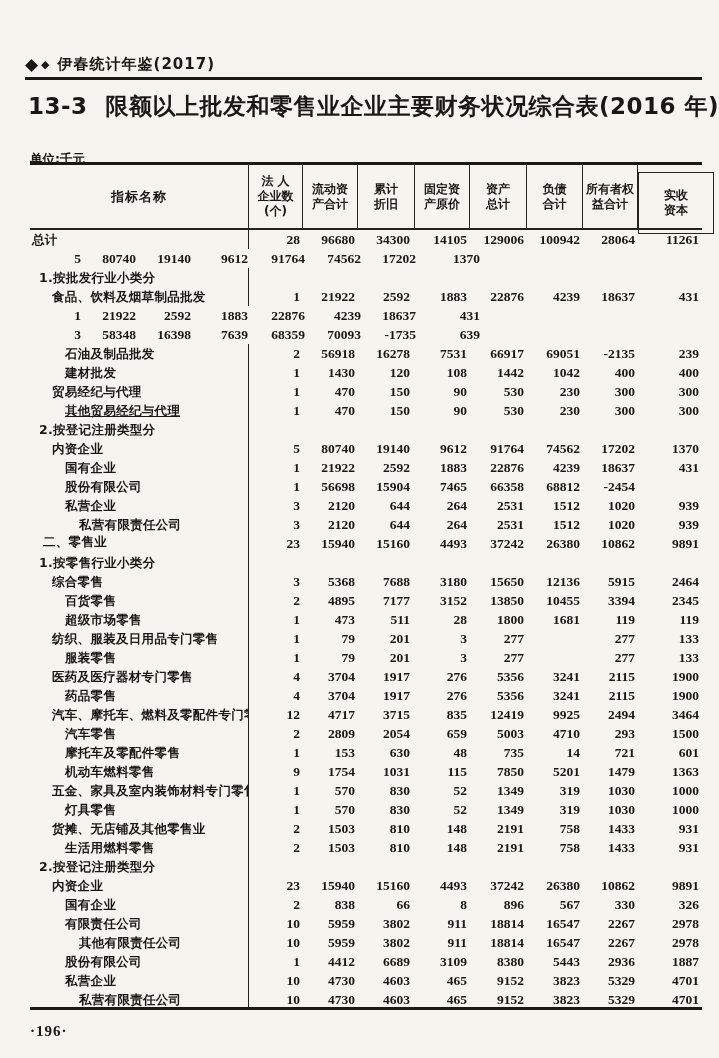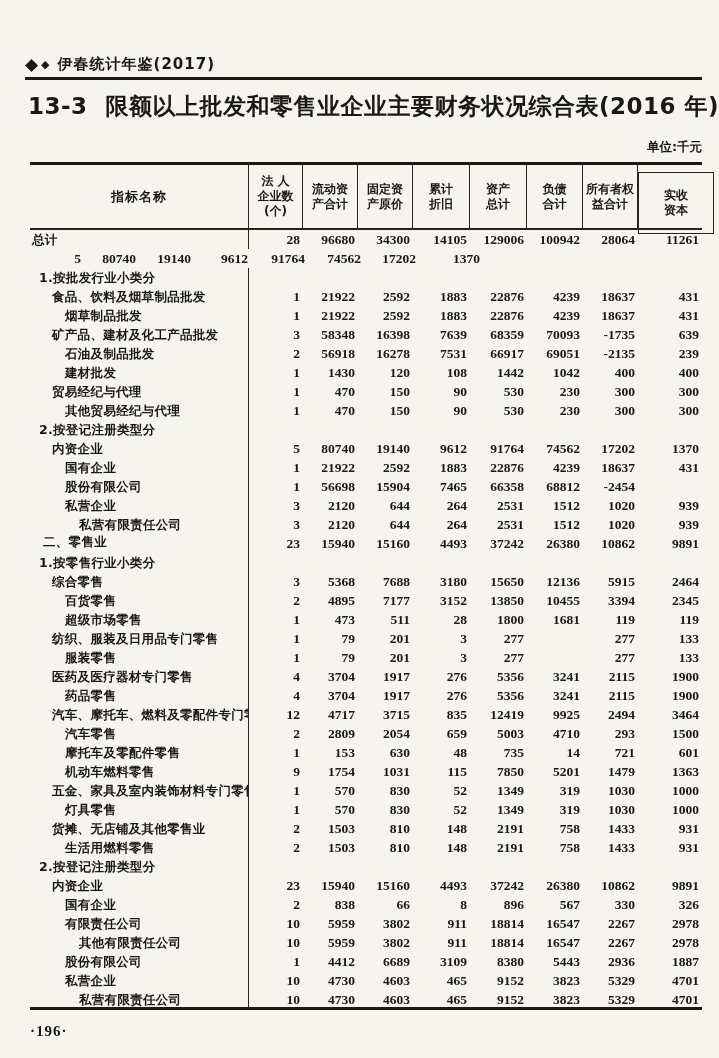--- a/index.html
+++ b/index.html
@@ -7,21 +7,21 @@
     width:719px;height:1058px;position:relative;overflow:hidden;
     background:#f5f4ef;color:#1a1814;
     font-family:"DejaVu Sans","Liberation Sans",sans-serif;
   }
   .brand{position:absolute;left:25px;top:53px;height:22px;display:flex;align-items:center;font-weight:700;font-size:15px;letter-spacing:1px;}
   .d1{font-size:17px;line-height:17px;margin-right:2px;}
   .d2{font-size:11px;line-height:11px;margin-right:7px;}
   .brand-rule{position:absolute;left:25px;top:77px;width:677px;height:3px;background:#1c1915;}
   .title{position:absolute;left:28px;top:91px;width:680px;font-size:23px;font-weight:900;letter-spacing:0.5px;white-space:nowrap;}
   .title .no{margin-right:18px;}
-  .unit{position:absolute;left:30px;top:139px;width:672px;text-align:right;font-size:12.5px;font-weight:700;}
+  .unit{position:absolute;left:30px;top:151px;width:672px;text-align:left;font-size:12.5px;font-weight:700;}
   .table{position:absolute;left:30px;top:162px;width:672px;height:848px;}
   .tline-top{position:absolute;left:0;top:0;width:672px;height:3px;background:#1c1915;}
   .theader{position:absolute;left:0;top:3px;width:672px;height:63px;display:flex;}
   .th{box-sizing:border-box;border-right:1.5px solid #26221d;display:flex;flex-direction:column;justify-content:center;align-items:center;font-size:12px;font-weight:700;line-height:15px;text-align:center;}
   .th-label{width:219px;font-size:13px;letter-spacing:1px;}
   .tsep{position:absolute;left:0;top:66px;width:672px;height:1.5px;background:#26221d;}
   .shishou-box{position:absolute;left:608px;top:10px;width:76px;height:62px;box-sizing:border-box;border:1.6px solid #26221d;display:flex;flex-direction:column;justify-content:center;align-items:center;font-size:12px;font-weight:700;line-height:15px;background:transparent;}
   .tbody{position:absolute;left:0;top:67.5px;width:672px;}
   .trow{display:flex;height:19px;}
   .cl{box-sizing:border-box;width:219px;border-right:1.5px solid #26221d;font-size:12.5px;font-weight:700;line-height:19px;white-space:nowrap;overflow:hidden;letter-spacing:0.3px;}
@@ -54,27 +54,27 @@
 
   <div class="th" style="width: 54px;">
         <div>法 人</div>
         <div>企业数</div>
         <div>(个)</div>
       </div>
       <div class="th" style="width: 55px;">
         <div>流动资</div>
         <div>产合计</div>
       </div>
+      <div class="th" style="width: 57px;">
+        <div>累计</div>
+        <div>折旧</div>
+      </div>
       <div class="th" style="width: 55px;">
         <div>固定资</div>
         <div>产原价</div>
-      </div>
-      <div class="th" style="width: 57px;">
-        <div>累计</div>
-        <div>折旧</div>
       </div>
       <div class="th" style="width: 57px;">
         <div>资产</div>
         <div>总计</div>
       </div>
       <div class="th" style="width: 56px;">
         <div>负债</div>
         <div>合计</div>
       </div>
       <div class="th" style="width: 55px;">
@@ -125,32 +125,30 @@
         <div class="cn" style="width: 54px;">1</div>
         <div class="cn" style="width: 55px;">21922</div>
         <div class="cn" style="width: 55px;">2592</div>
         <div class="cn" style="width: 57px;">1883</div>
         <div class="cn" style="width: 57px;">22876</div>
         <div class="cn" style="width: 56px;">4239</div>
         <div class="cn" style="width: 55px;">18637</div>
         <div class="cn" style="width: 64px;">431</div>
       </div>
       <div class="trow">
-        <div class="cl" style="padding-left: 35px;">烟草制品批发</div>
         <div class="cn" style="width: 54px;">1</div>
         <div class="cn" style="width: 55px;">21922</div>
         <div class="cn" style="width: 55px;">2592</div>
         <div class="cn" style="width: 57px;">1883</div>
         <div class="cn" style="width: 57px;">22876</div>
         <div class="cn" style="width: 56px;">4239</div>
         <div class="cn" style="width: 55px;">18637</div>
         <div class="cn" style="width: 64px;">431</div>
       </div>
       <div class="trow">
-        <div class="cl" style="padding-left: 22px;">矿产品、建材及化工产品批发</div>
         <div class="cn" style="width: 54px;">3</div>
         <div class="cn" style="width: 55px;">58348</div>
         <div class="cn" style="width: 55px;">16398</div>
         <div class="cn" style="width: 57px;">7639</div>
         <div class="cn" style="width: 57px;">68359</div>
         <div class="cn" style="width: 56px;">70093</div>
         <div class="cn" style="width: 55px;">-1735</div>
         <div class="cn" style="width: 64px;">639</div>
       </div>
       <div class="trow">
@@ -180,21 +178,21 @@
         <div class="cn" style="width: 54px;">1</div>
         <div class="cn" style="width: 55px;">470</div>
         <div class="cn" style="width: 55px;">150</div>
         <div class="cn" style="width: 57px;">90</div>
         <div class="cn" style="width: 57px;">530</div>
         <div class="cn" style="width: 56px;">230</div>
         <div class="cn" style="width: 55px;">300</div>
         <div class="cn" style="width: 64px;">300</div>
       </div>
       <div class="trow">
-        <div class="cl" style="padding-left: 35px;">其他贸易经纪与代理</div>
+        <div class="cl" style="padding-left: 35px; text-decoration: underline;">其他贸易经纪与代理</div>
         <div class="cn" style="width: 54px;">1</div>
         <div class="cn" style="width: 55px;">470</div>
         <div class="cn" style="width: 55px;">150</div>
         <div class="cn" style="width: 57px;">90</div>
         <div class="cn" style="width: 57px;">530</div>
         <div class="cn" style="width: 56px;">230</div>
         <div class="cn" style="width: 55px;">300</div>
         <div class="cn" style="width: 64px;">300</div>
       </div>
       <div class="trow">

